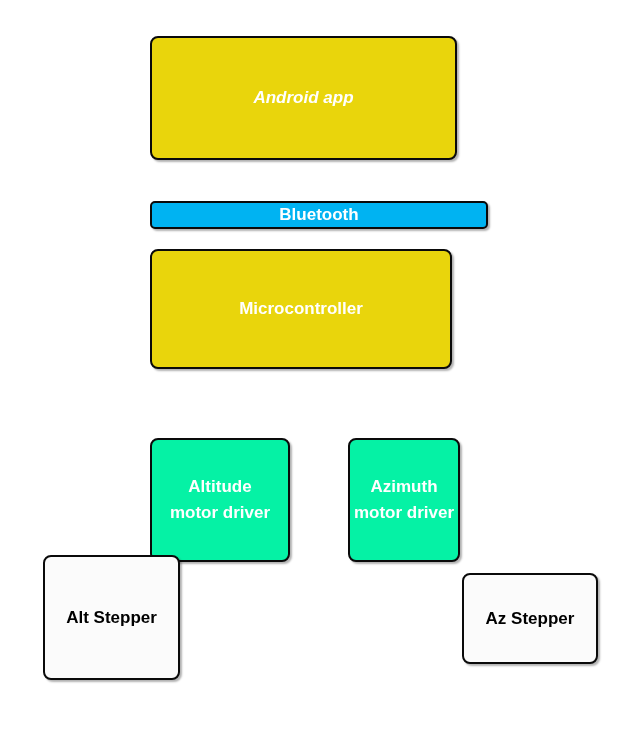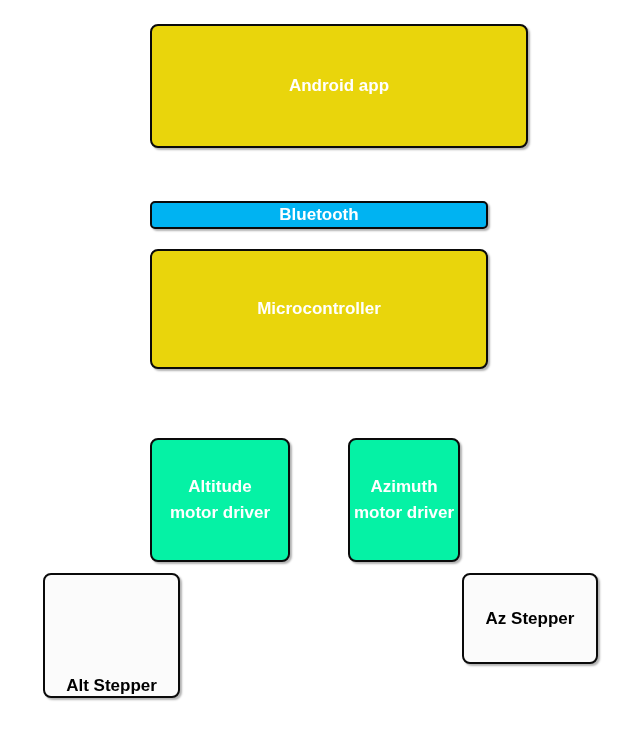--- a/index.html
+++ b/index.html
@@ -30,26 +30,26 @@
   .fill-yellow { background: var(--yellow, #e9d50c); }
   .fill-cyan   { background: var(--cyan, #00b3f2); border-radius: 5px; text-align: right; }
   .fill-green  { background: var(--green, #05f2a5); }
   .fill-white  { background: var(--white-box, #fbfbfb); }
 
   .label-light { color: var(--label-light, #ffffff); }
   .label-dark  { color: var(--label-dark, #000000); }
 
   .two-line { line-height: 1.55; margin-top: 46px; }
 
-  #node-android-app      { left: 150px; top:  24px; width: 378px; height: 124px; }
+  #node-android-app      { left: 150px; top:  36px; width: 307px; height: 124px; font-style: italic; }
   #node-bluetooth        { left: 150px; top: 201px; width: 338px; height:  28px; }
-  #node-microcontroller  { left: 150px; top: 249px; width: 338px; height: 120px; }
+  #node-microcontroller  { left: 150px; top: 249px; width: 302px; height: 120px; }
   #node-alt-motor-driver { left: 150px; top: 392px; width: 140px; height: 124px; }
   #node-az-motor-driver  { left: 348px; top: 392px; width: 112px; height: 124px; }
-  #node-alt-stepper      { left:  43px; top: 573px; width: 137px; height: 125px; align-items: flex-end; }
+  #node-alt-stepper      { left:  43px; top: 555px; width: 137px; height: 125px; }
   #node-az-stepper       { left: 462px; top: 573px; width: 136px; height: 91px; }
 </style>
 </head>
 <body>
 
 <div class="canvas">
 
   <div class="node fill-yellow" id="node-android-app">
     <span class="label-light">Android app</span>
   </div>

